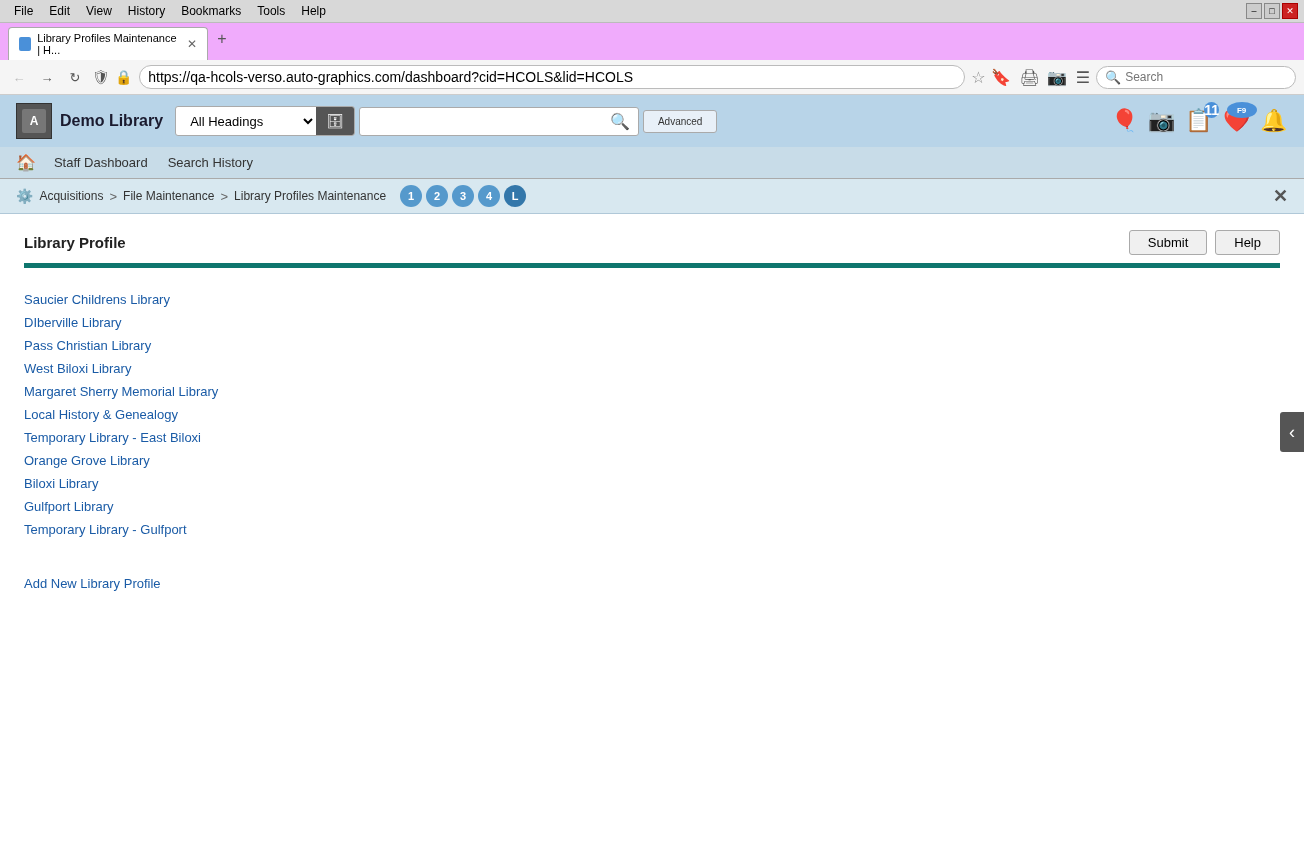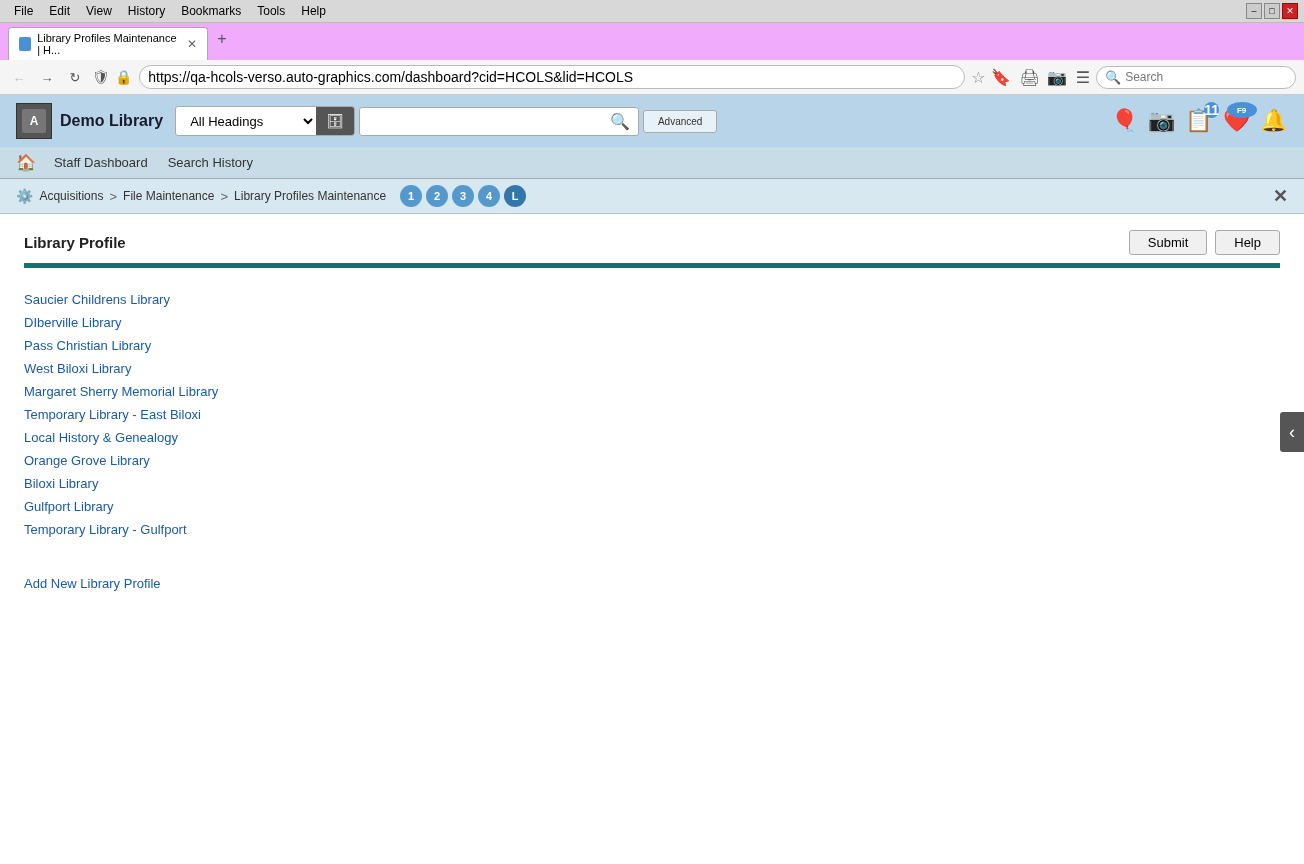--- a/index.html
+++ b/index.html
@@ -528,22 +528,22 @@
     </div>
   </div>
 
   <div class="profile-section">
     <ul class="profile-list">
       <li><a class="profile-link">Saucier Childrens Library</a></li>
       <li><a class="profile-link">DIberville Library</a></li>
       <li><a class="profile-link">Pass Christian Library</a></li>
       <li><a class="profile-link">West Biloxi Library</a></li>
       <li><a class="profile-link">Margaret Sherry Memorial Library</a></li>
+      <li><a class="profile-link">Local History &amp; Genealogy</a></li>
       <li><a class="profile-link">Temporary Library - East Biloxi</a></li>
-      <li><a class="profile-link">Local History &amp; Genealogy</a></li>
       <li><a class="profile-link">Orange Grove Library</a></li>
       <li><a class="profile-link">Biloxi Library</a></li>
       <li><a class="profile-link">Gulfport Library</a></li>
       <li><a class="profile-link">Temporary Library - Gulfport</a></li>
     </ul>
     <br>
     <a class="add-new-link">Add New Library Profile</a>
   </div>
 
   <div class="sidebar-toggle">‹</div>

